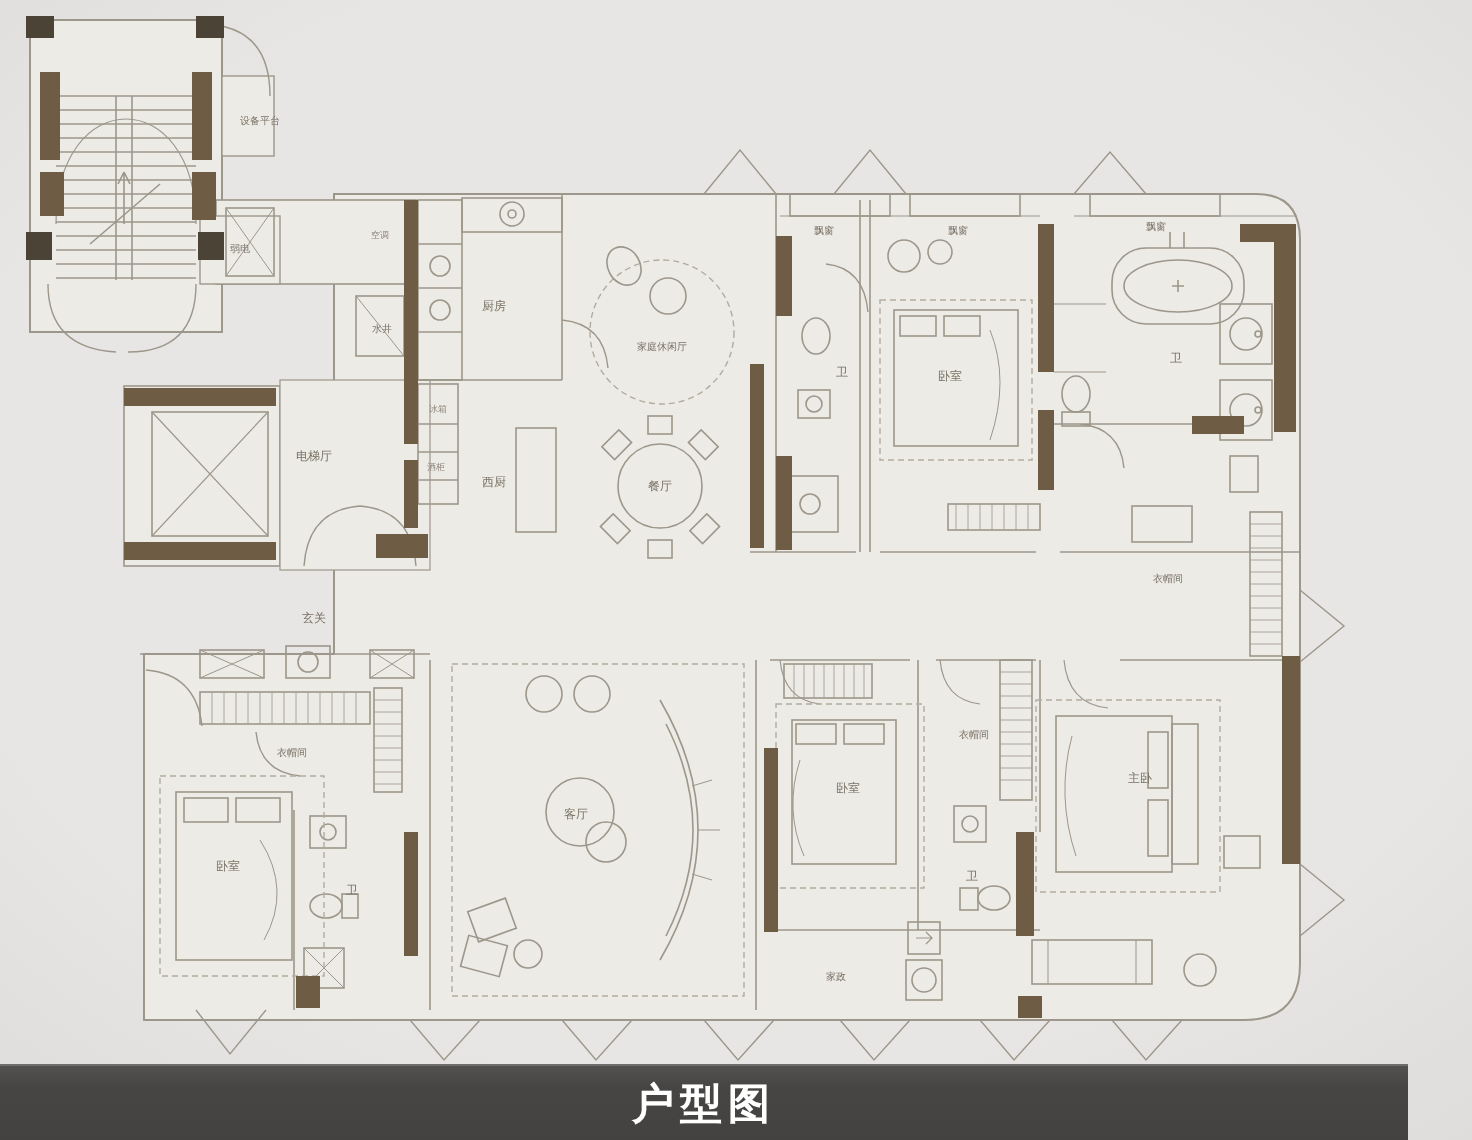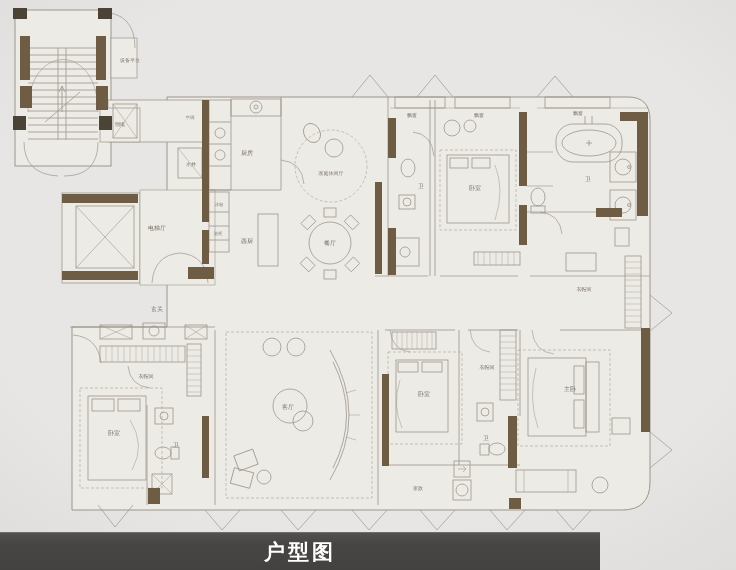--- a/index.html
+++ b/index.html
@@ -5,21 +5,21 @@
   html,body{margin:0;padding:0;}
   .stage{
     position:relative;width:736px;height:570px;overflow:hidden;
     font-family:"Liberation Sans","DejaVu Sans",sans-serif;
     background:
       radial-gradient(ellipse 130% 120% at 50% 45%, #e7e6e4 40%, #d7d6d4 75%, #c6c5c3 100%);
   }
   .plan-wrap{position:absolute;left:0;top:0;width:736px;height:533px;}
   .plan-wrap svg{display:block;}
   .title-bar{
-    position:absolute;left:0;bottom:0;width:600px;height:37px;
+    position:absolute;left:0;bottom:0;width:704px;height:37px;
     background:linear-gradient(#535150,#474543 30%,#444240);
     border-top:1px solid #6f6d6b;
     display:flex;align-items:center;justify-content:center;
   }
   .title-bar span{
     color:#ffffff;font-size:21px;font-weight:bold;letter-spacing:3px;
   }
   text{font-family:"Liberation Sans","DejaVu Sans",sans-serif;fill:#7a7266;}
   .lbl{font-size:6px;text-anchor:middle;}
   .lbl-sm{font-size:5px;text-anchor:middle;}

